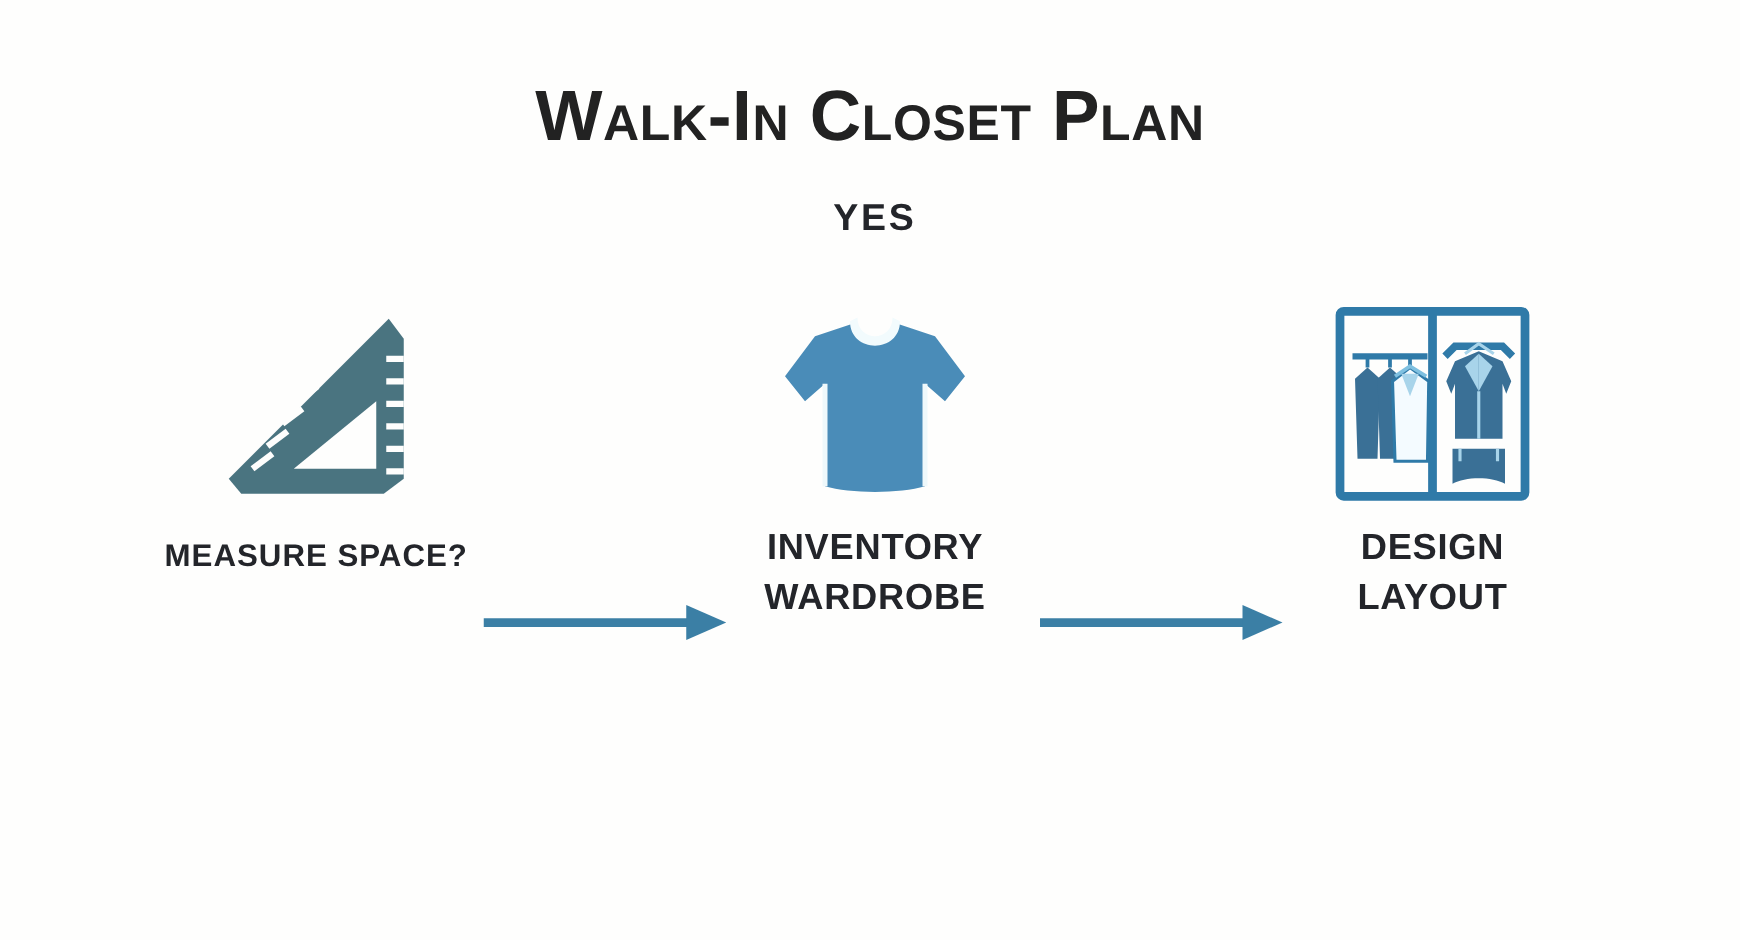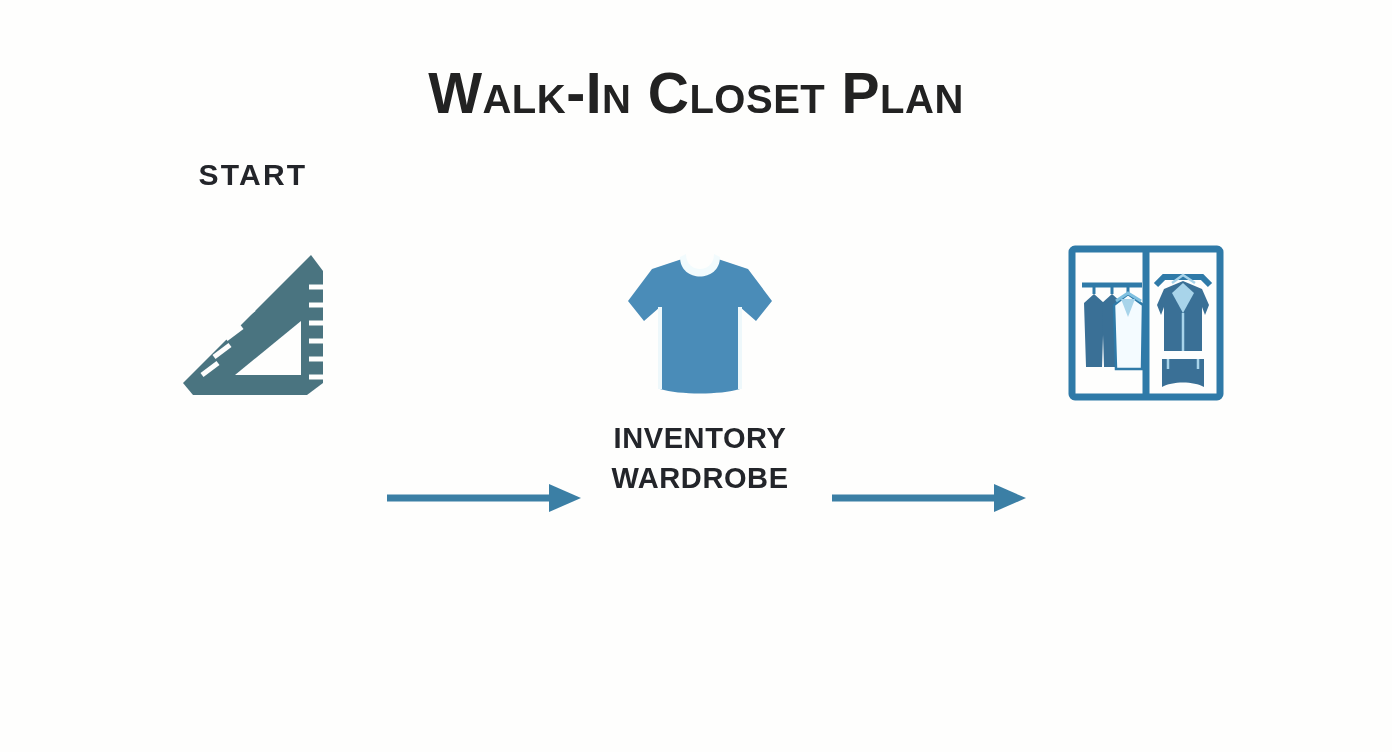--- a/index.html
+++ b/index.html
@@ -112,21 +112,20 @@
 </head>
 <body>
 
 <div id="diagram-root">
 
   <div class="title">Walk-In Closet Plan</div>
 
   <div class="flow-row">
 
     <div class="node node-1">
-      <div class="node-toplabel">START</div>
 
       <div class="icon-wrap">
         <svg width="160" height="160" viewBox="0 0 160 160" aria-hidden="true">
 
           <path d="M 138 12 L 150 28 L 150 140 L 134 152 L 20 152 L 10 140 Z" fill="#4a7480"></path>
 
           <path d="M 128 78 L 128 132 L 62 132 Z" fill="#fefefd"></path>
 
           <g stroke="#fefefd" stroke-width="5" stroke-linecap="butt">
             <line x1="29" y1="132" x2="45" y2="120"></line>
@@ -142,30 +141,32 @@
             <line x1="136" y1="44" x2="150" y2="44"></line>
             <line x1="136" y1="62" x2="150" y2="62"></line>
             <line x1="136" y1="80" x2="150" y2="80"></line>
             <line x1="136" y1="98" x2="150" y2="98"></line>
             <line x1="136" y1="116" x2="150" y2="116"></line>
             <line x1="136" y1="134" x2="150" y2="134"></line>
           </g>
         </svg>
       </div>
 
+      <div class="node-caption">MEASURE SPACE?</div>
     </div>
 
     <div class="arrow arrow-1">
       <svg width="200" height="40" viewBox="0 0 200 40" aria-hidden="true">
         <line x1="2" y1="20" x2="168" y2="20" stroke="#3b7fa5" stroke-width="7" stroke-linecap="butt"></line>
         <path d="M 164 6 L 196 20 L 164 34 Z" fill="#3b7fa5"></path>
       </svg>
     </div>
 
     <div class="node node-2">
+      <div class="node-toplabel">YES</div>
 
       <div class="icon-wrap">
         <svg width="160" height="160" viewBox="0 0 160 160" aria-hidden="true">
 
           <path d="M 62 16
                    C 62 36, 98 36, 98 16
                    L 128 26
                    L 152 58
                    L 136 78
                    L 120 64
@@ -235,16 +236,18 @@
 
           <path d="M 108 42 L 119 34 L 131 42" stroke="#a8d4ea" stroke-width="2.5" fill="none"></path>
 
           <path d="M 98 118 L 140 118 L 140 146 C 130 140, 108 140, 98 146 Z" fill="#3a7096"></path>
 
           <path d="M 104 118 L 104 128" stroke="#a8d4ea" stroke-width="2.5"></path>
           <path d="M 134 118 L 134 128" stroke="#a8d4ea" stroke-width="2.5"></path>
         </svg>
       </div>
 
+      <div class="node-caption">DESIGN
+LAYOUT</div>
     </div>
 
   </div>
 </div>
 
 </body></html>

